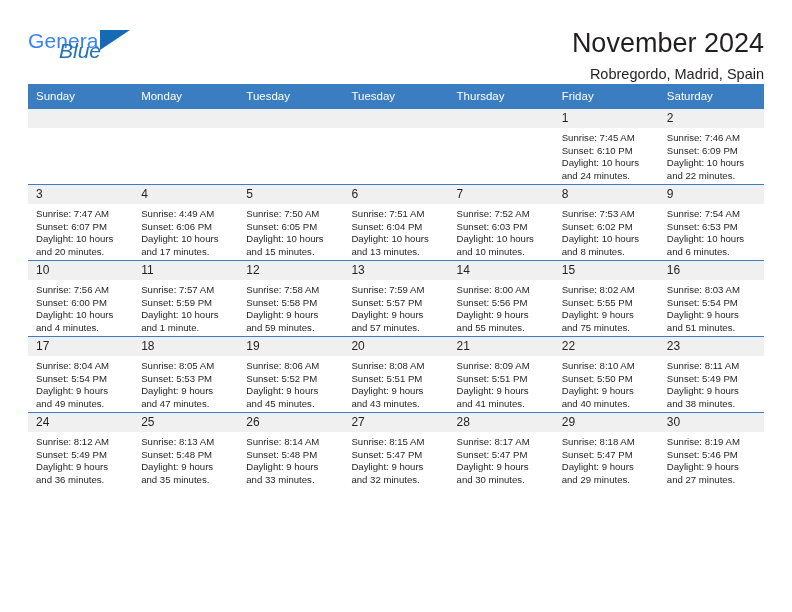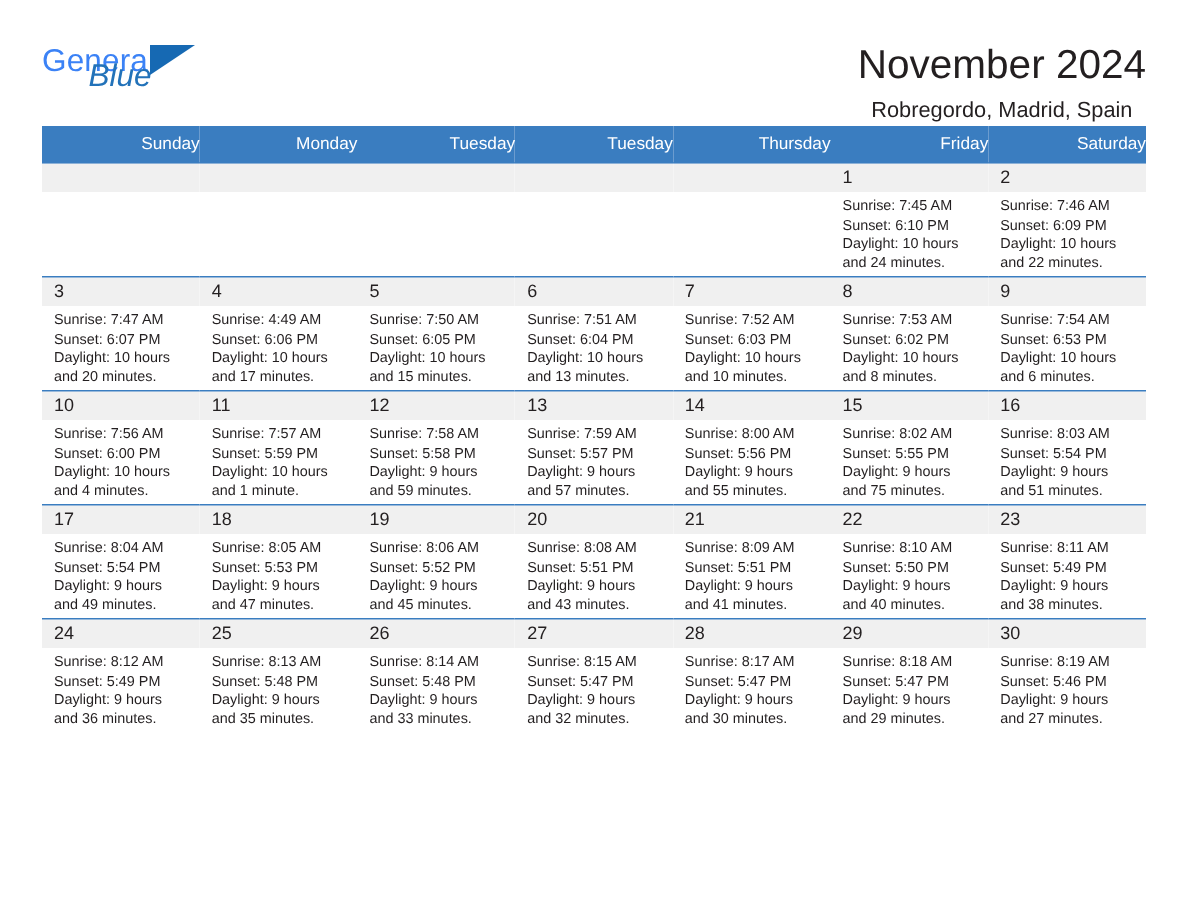--- a/index.html
+++ b/index.html
@@ -59,21 +59,21 @@
     position: absolute;
     left: 72px;
     top: 2px;
     width: 0;
     height: 0;
     border-left: 30px solid #1669b3;
     border-bottom: 20px solid transparent;
   }
 
   .titles {
-    text-align: center;
+    text-align: right;
     flex: 0 0 auto;
   }
   .cal-title {
     font-size: 27px;
     font-weight: normal;
     color: #231f20;
     line-height: 1.12;
     white-space: nowrap;
   }
   .cal-sub {
@@ -89,21 +89,21 @@
     margin-top: 12px;
     width: 736px;
     border-collapse: collapse;
     table-layout: fixed;
   }
   .calendar th {
     background: #3a7dc0;
     color: #ffffff;
     font-size: 11.5px;
     font-weight: normal;
-    text-align: right;
+    text-align: left;
     padding: 5px 0 6px 8px;
     height: 13px;
     border: none;
   }
   .calendar td {
     width: 105.14px;
     height: 75px;
     vertical-align: top;
     padding: 0;
     border: none;

